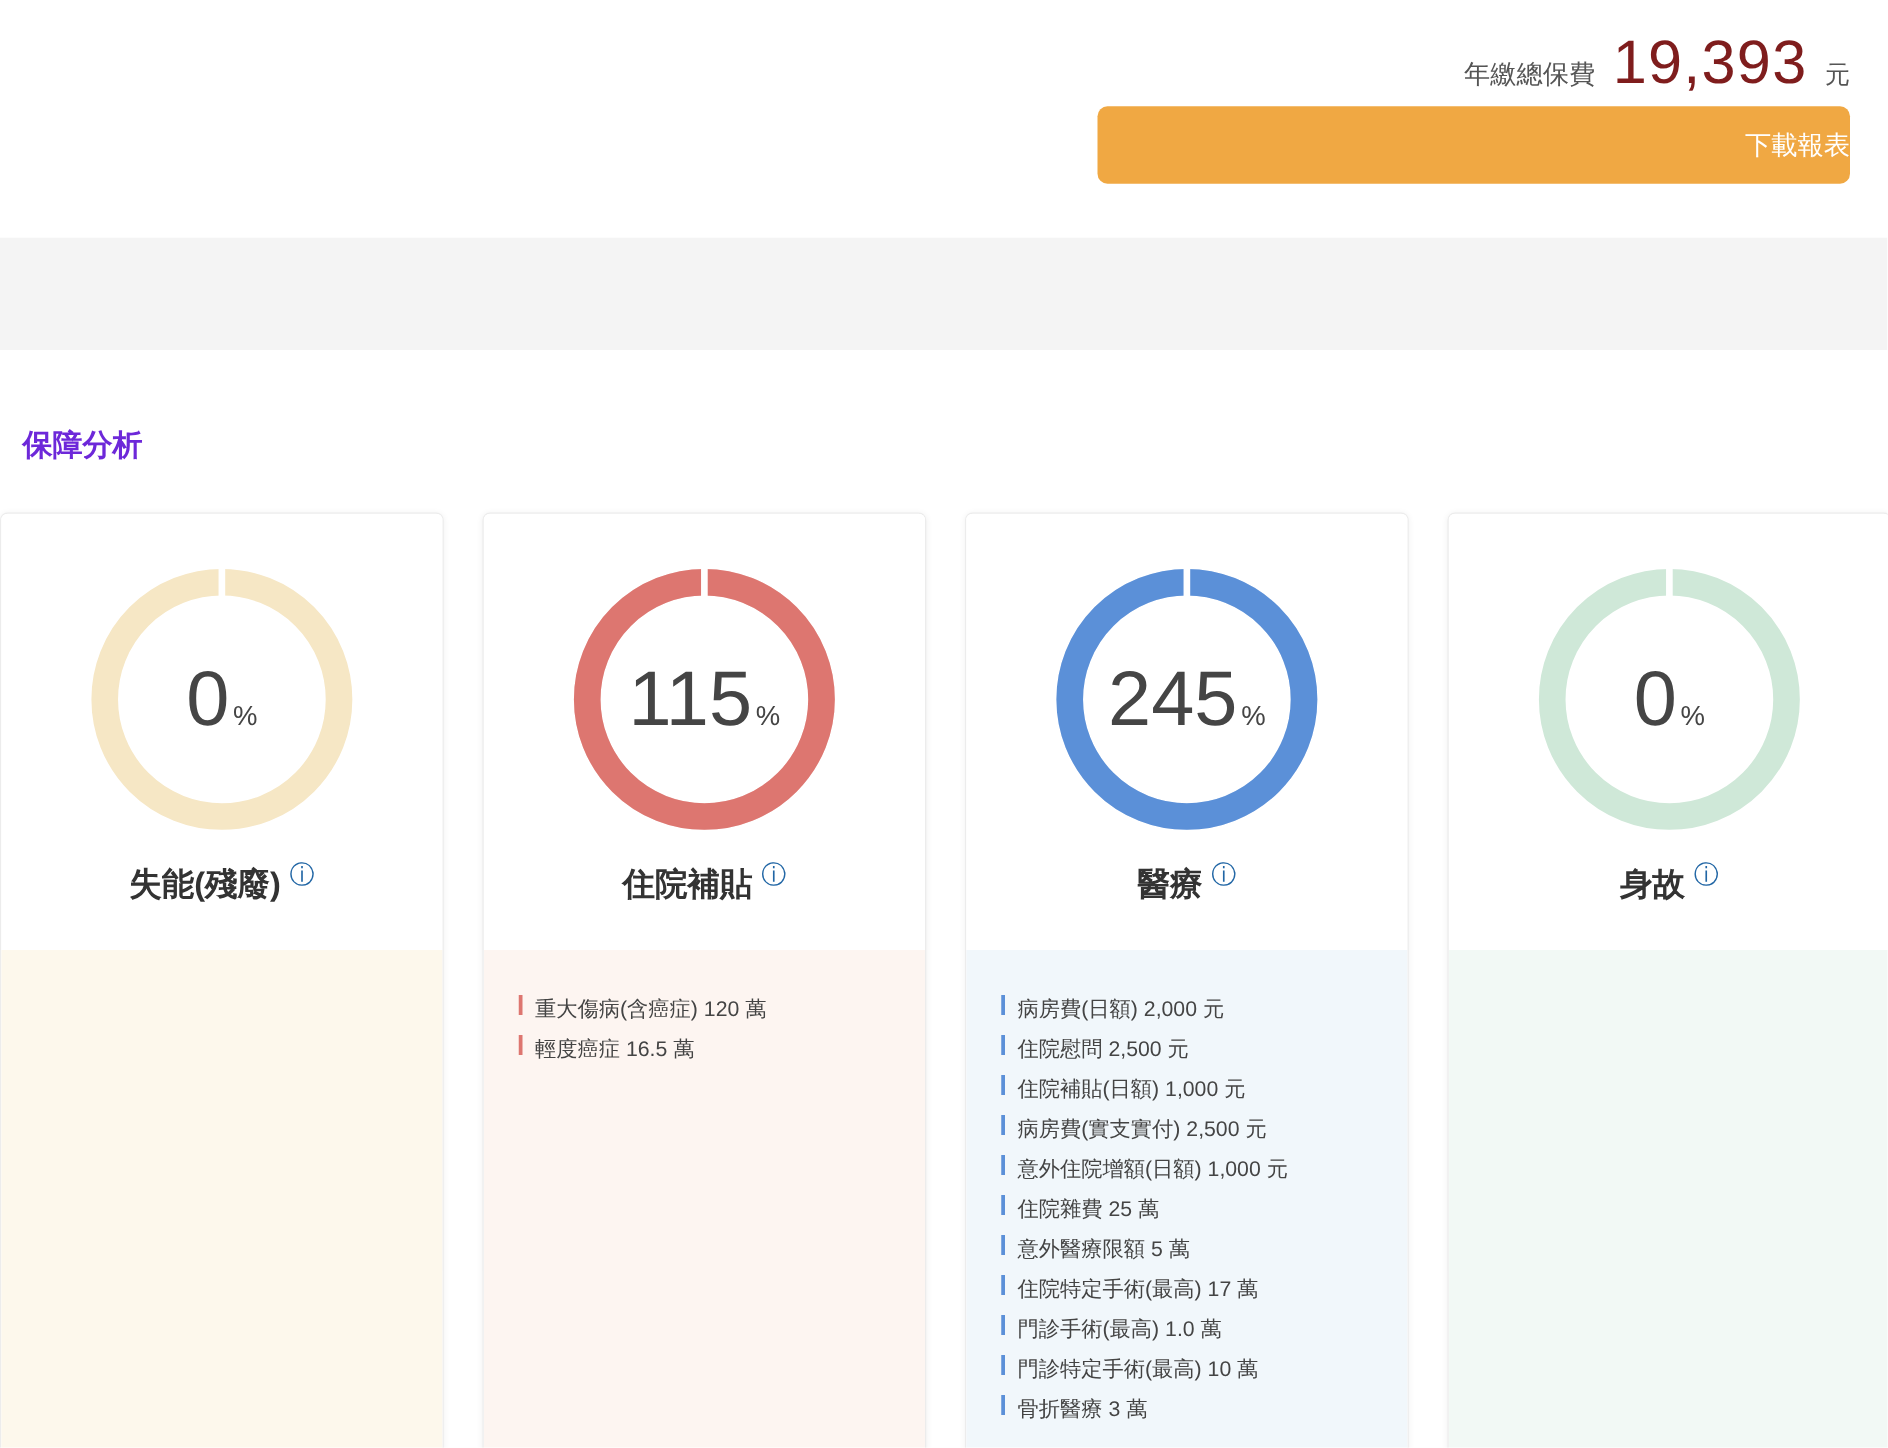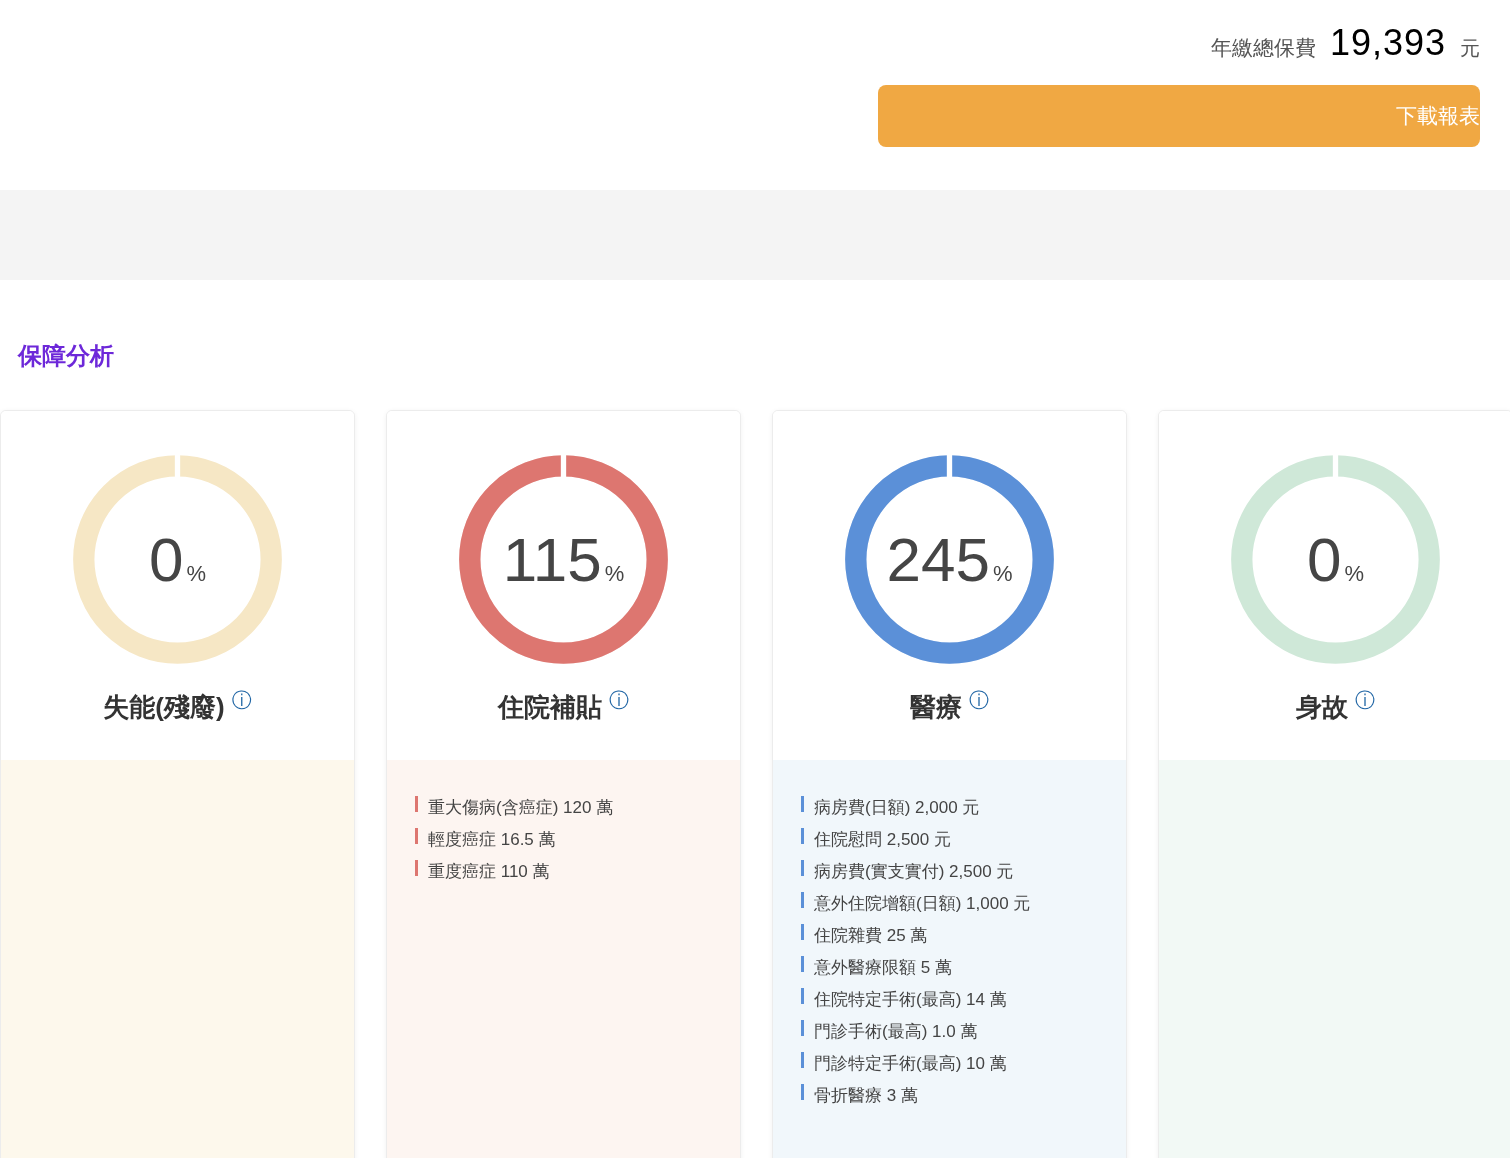--- a/index.html
+++ b/index.html
@@ -18,21 +18,21 @@
     background: #ffffff;
   }
   .premium {
     position: absolute;
     top: 22px; right: 30px;
     display: flex;
     align-items: baseline;
     gap: 14px;
   }
   .premium-label { font-size: 21px; color: #555; margin-top: 10px; }
-  .premium-value { font-size: 36px; color: #000000; letter-spacing: 1px; }
+  .premium-value { font-size: 49px; color: #7f1d1d; letter-spacing: 1px; }
   .premium-unit { font-size: 20px; color: #555; }
   .download-btn {
     position: absolute;
     top: 85px; right: 30px;
     width: 602px; height: 62px;
     background: #f0a843;
     border: none;
     border-radius: 8px;
     color: #ffffff;
     font-size: 21px;
@@ -196,24 +196,20 @@
       </div>
       <div class="card-details">
           <div class="detail-row">
             <span class="tick"></span>
             <span class="detail-text">重大傷病(含癌症) 120 萬</span>
           </div>
           <div class="detail-row">
             <span class="tick"></span>
             <span class="detail-text">輕度癌症 16.5 萬</span>
           </div>
-          <div class="detail-row">
-            <span class="tick"></span>
-            <span class="detail-text">重度癌症 110 萬</span>
-          </div>
         </div>
     </div>
 
     <div class="card" style="--panel: #f1f7fb; --tick: #5b90d8;">
       <div class="card-top">
         <div class="donut">
           <svg viewBox="0 0 200 200" aria-hidden="true">
               <circle cx="100" cy="100" r="88" fill="none" stroke="#dbe7f7" stroke-width="20"></circle>
               <circle cx="100" cy="100" r="88" fill="none" stroke="#5b90d8" stroke-width="20" stroke-dasharray="552.9203070318035 552.9203070318035" transform="rotate(-90 100 100)"></circle>
               <rect x="97.5" y="0" width="5" height="26" fill="#ffffff"></rect>
@@ -234,37 +230,41 @@
           <div class="detail-row">
             <span class="tick"></span>
             <span class="detail-text">病房費(日額) 2,000 元</span>
           </div>
           <div class="detail-row">
             <span class="tick"></span>
             <span class="detail-text">住院慰問 2,500 元</span>
           </div>
           <div class="detail-row">
             <span class="tick"></span>
+            <span class="detail-text">住院補貼(日額) 1,000 元</span>
+          </div>
+          <div class="detail-row">
+            <span class="tick"></span>
             <span class="detail-text">病房費(實支實付) 2,500 元</span>
           </div>
           <div class="detail-row">
             <span class="tick"></span>
             <span class="detail-text">意外住院增額(日額) 1,000 元</span>
           </div>
           <div class="detail-row">
             <span class="tick"></span>
             <span class="detail-text">住院雜費 25 萬</span>
           </div>
           <div class="detail-row">
             <span class="tick"></span>
             <span class="detail-text">意外醫療限額 5 萬</span>
           </div>
           <div class="detail-row">
             <span class="tick"></span>
-            <span class="detail-text">住院特定手術(最高) 14 萬</span>
+            <span class="detail-text">住院特定手術(最高) 17 萬</span>
           </div>
           <div class="detail-row">
             <span class="tick"></span>
             <span class="detail-text">門診手術(最高) 1.0 萬</span>
           </div>
           <div class="detail-row">
             <span class="tick"></span>
             <span class="detail-text">門診特定手術(最高) 10 萬</span>
           </div>
           <div class="detail-row">

